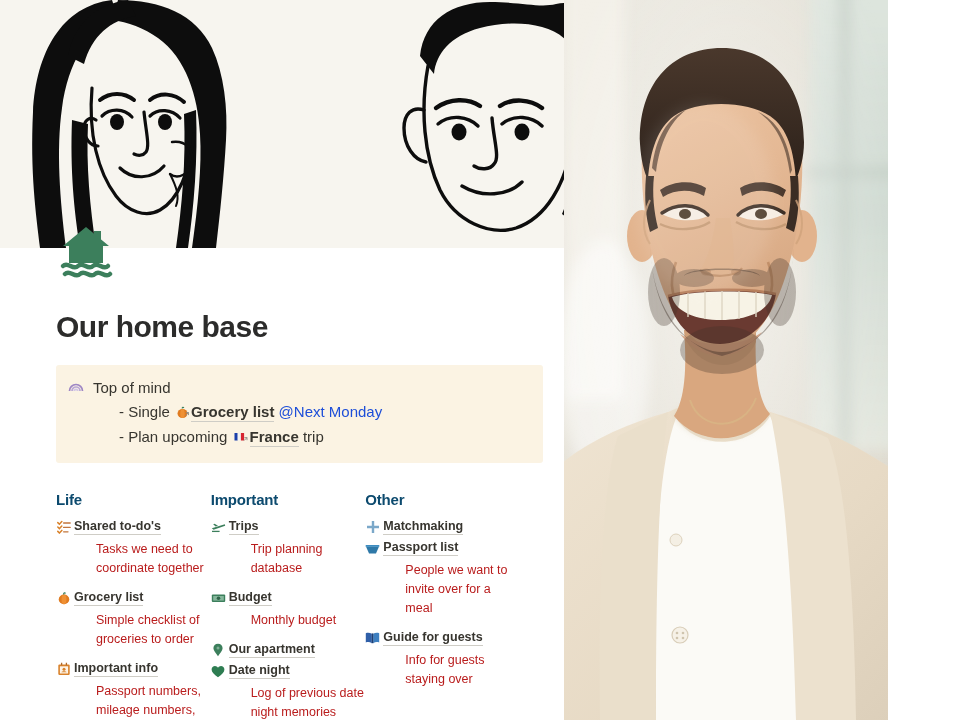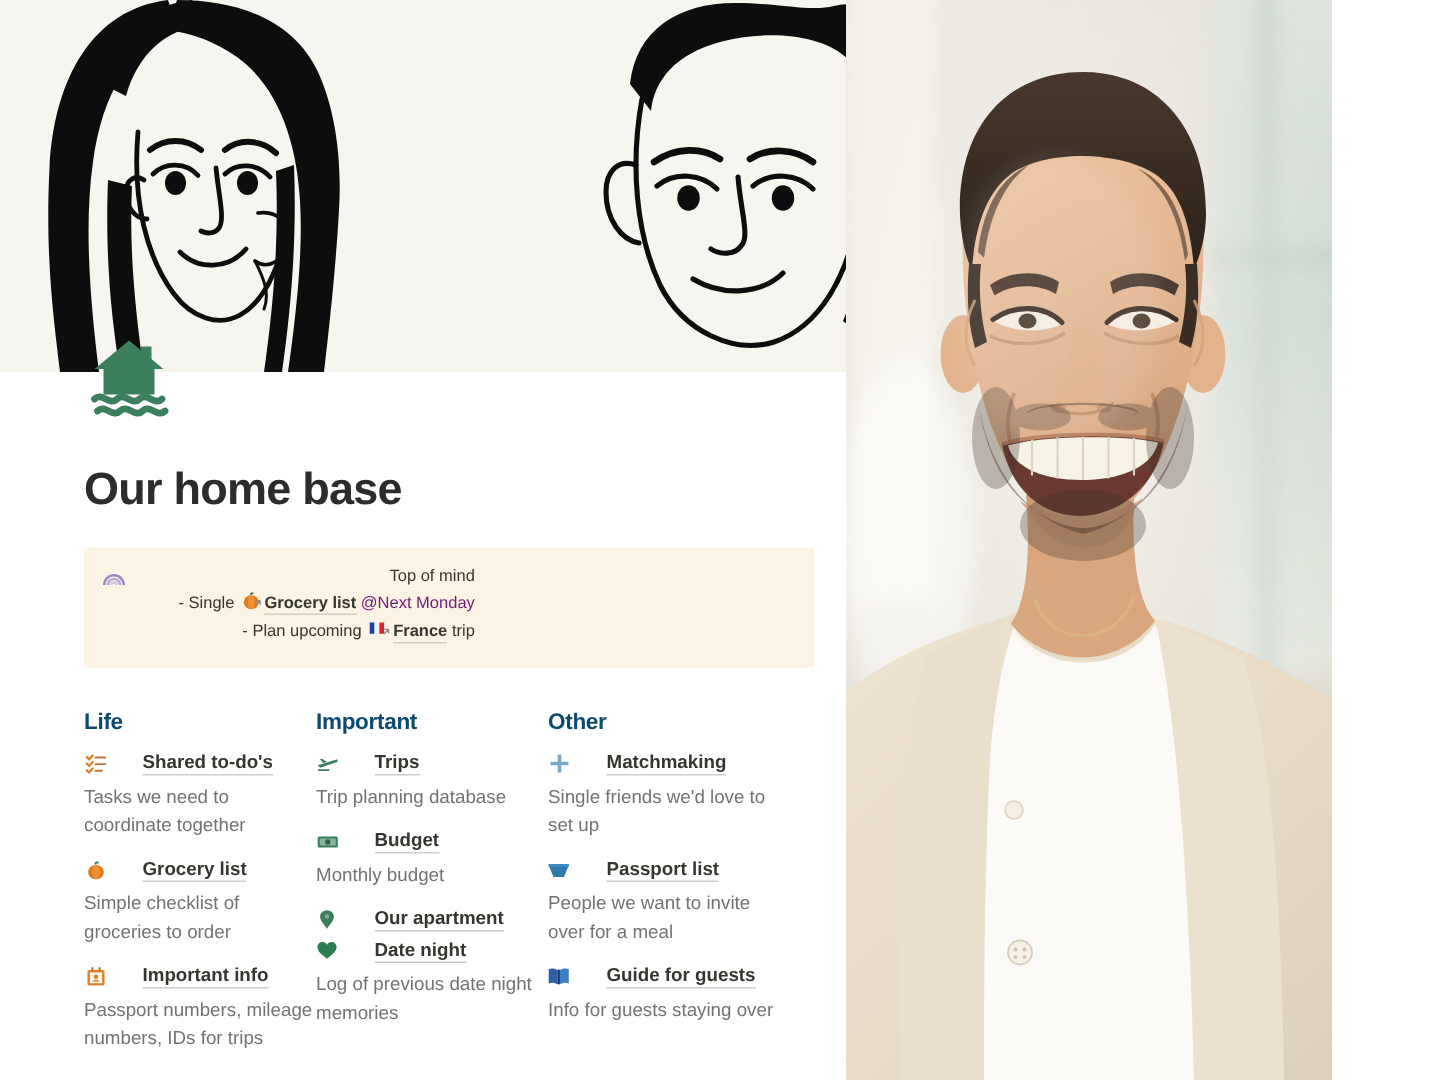--- a/index.html
+++ b/index.html
@@ -29,47 +29,47 @@
   }
 
   
   #callout {
     background:#fbf3e3; border-radius:3px;
     padding:11px 14px 13px 12px; margin-bottom:28px;
     display:flex; gap:9px; align-items:flex-start;
     width:487px;
   }
   #callout-icon { flex:0 0 auto; margin-top:2px; }
-  .callout-lines { font-size:11px; color:#37352f; line-height:1.55;text-align:right; }
+  .callout-lines { font-size:15px; color:#37352f; line-height:1.55; }
   .callout-title { margin-bottom:1px; }
   .callout-sub { padding-left:26px; white-space:nowrap; }
   .inline-icon { display:inline-block; vertical-align:-2px; margin:0 2px; position:relative; }
   .pagelink {
     border-bottom:1px solid #cfcdc6; color:#37352f; font-weight:600;
     padding-bottom:1px;
   }
-  .mention { color:#701a75; }
+  .mention { color:#1d4ed8; }
 
   
   #columns { display:flex; gap:0; }
   .col { width:172px; }
   .col:nth-child(2) { width:172px; }
   .col-head {
     font-size:15px; font-weight:bold; color:#0c4a6e;
     margin-bottom:11px; letter-spacing:-0.2px;
   }
   .entry { margin-bottom:4px; }
   .entry-link {
-    display:flex; align-items:center; gap:24px;
+    display:flex; align-items:center; gap:3px;
     font-size:12.5px; font-weight:bold; color:#37352f;
     margin-bottom:5px;
   }
   .entry-link .label { border-bottom:1px solid #cfcdc6; padding-bottom:1px; }
   .entry-desc {
-    font-size:12.5px; color:#737373; line-height:1.52; margin-bottom:12px;
+    font-size:12.5px; color:#b91c1c; line-height:1.52; margin-bottom:12px;margin-left:40px;
   }
   .ico { flex:0 0 auto; display:inline-flex; width:15px; height:15px; align-items:center; justify-content:center; }
 
   
   #photo-panel { width:324px; height:720px; position:relative; overflow:hidden; background:#e8e4da; }
   #photo-panel svg { position:absolute; top:0; left:0; }
 </style>
 </head>
 <body>
 
@@ -323,21 +323,20 @@
 
         <div class="entry">
           <div class="entry-link">
             <span class="ico">
               <svg width="14" height="14" viewBox="0 0 14 14">
                 <path d="M5.8 1 h2.4 v4.8 h4.8 v2.4 h-4.8 v4.8 h-2.4 v-4.8 h-4.8 v-2.4 h4.8 Z" fill="#7ba8c9"></path>
               </svg>
             </span>
             <span class="label">Matchmaking</span>
           </div>
-          <div class="entry-desc">Single friends we'd love to set up</div>
         </div>
 
         <div class="entry">
           <div class="entry-link">
             <span class="ico">
               <svg width="15" height="13" viewBox="0 0 15 13">
                 <path d="M1 4.4 h13 L11 11.6 H4 Z" fill="#2f79a8"></path>
                 <rect x="0.6" y="3" width="13.8" height="1.8" rx="0.6" fill="#3d8cc0"></rect>
               </svg>
             </span>

